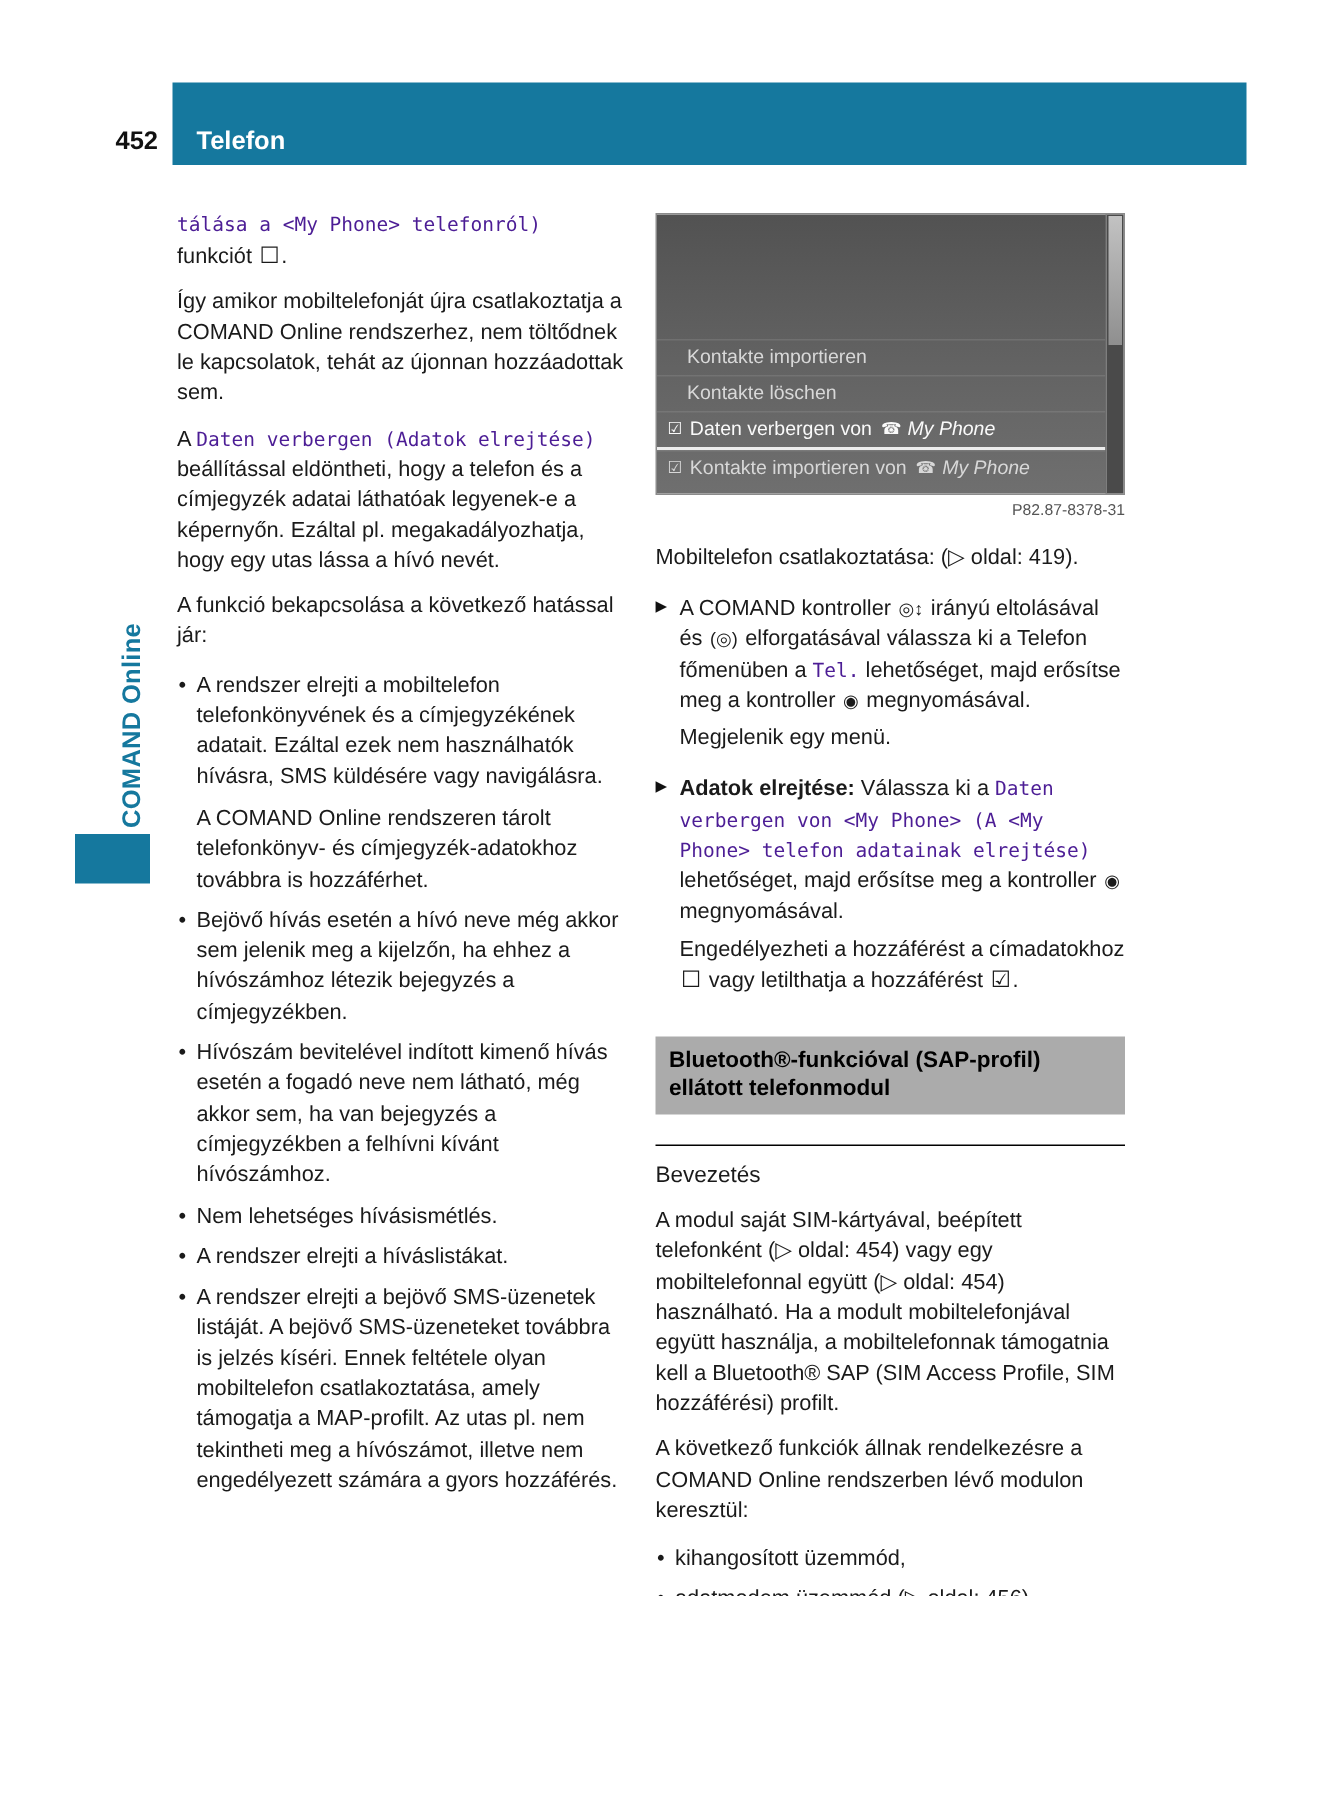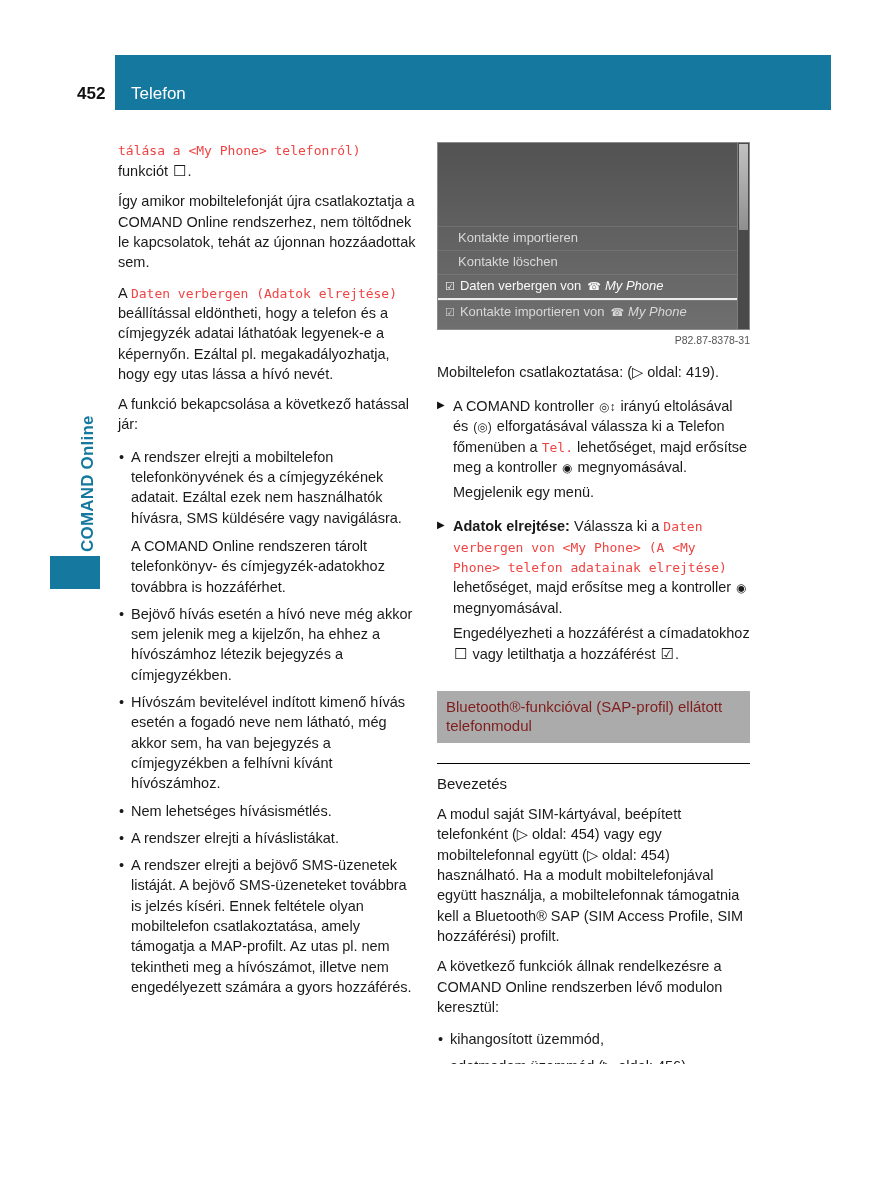--- a/index.html
+++ b/index.html
@@ -2,34 +2,34 @@
 <html><head>
 <meta charset="utf-8">
 <style>
   html,body{margin:0;padding:0;}
   .page{position:relative;width:884px;height:1064px;background:#ffffff;overflow:hidden;
         font-family:"Liberation Sans",sans-serif;color:#1a1a1a;}
 
   
   .band{position:absolute;left:115px;top:55px;width:716px;height:55px;background:#15789E;}
   .pagenum{position:absolute;left:77px;top:84px;font-size:17px;font-weight:bold;color:#111;}
-  .chapter{position:absolute;left:131px;top:84px;font-size:17px;font-weight:normal;color:#ffffff;}
+  .chapter{position:absolute;left:131px;top:84px;font-size:17px;font-weight:bold;color:#ffffff;}
 
   
   .side-label{position:absolute;left:78px;top:552px;width:196px;transform:rotate(-90deg);
               transform-origin:0 0;color:#15789E;font-weight:bold;font-size:17px;letter-spacing:.2px;}
   .side-tab{position:absolute;left:50px;top:556px;width:50px;height:33px;background:#15789E;}
 
   
   .col-left{position:absolute;left:118px;top:142px;width:302px;font-size:14.5px;line-height:1.4;}
   .col-right{position:absolute;left:437px;top:142px;width:313px;font-size:14.5px;line-height:1.4;}
 
   .para{margin:10px 0 0;}
   .mono{font-family:"DejaVu Sans Mono",monospace;font-size:13px;}
-  .accent{color:#ef4444;}
+  .accent{color:#4c1d95;}
   .heading{font-size:15px;font-weight:bold;margin:24px 0 0;line-height:1.32;}
   .subheading{font-size:15px;font-weight:normal;margin:20px 0 0;}
   .ruled{border-top:1px solid #000;padding-top:9px;}
   .boxglyph{font-size:15px;padding:0 1px;}
   .ctrl{font-size:12px;padding:0 1px;}
 
   ul.bullets{margin:12px 0 0;padding:0;list-style:none;}
   .bullets li{position:relative;padding-left:13px;margin-top:7px;}
   .bullets li::before{content:"•";position:absolute;left:1px;top:0;}
   .extra{margin:8px 0 0;}
@@ -50,22 +50,22 @@
   .mrow.selected{color:#fafafa;border-bottom:2px solid #ececec;}
   .mcheck{font-size:11px;margin-right:5px;}
   .mphone{font-size:11px;margin:0 4px 0 6px;}
   .mdevice{font-style:italic;}
   .sb{position:absolute;top:0;right:0;bottom:0;width:11px;background:#4a4a4a;border-left:1px solid #7e7e7e;}
   .sb-thumb{position:absolute;top:1px;left:1px;width:9px;height:46%;
             background:linear-gradient(180deg,#c2c2c2,#8f8f8f);}
   .caption{text-align:right;font-size:10.5px;color:#555;margin-top:3px;}
   .connect{margin-top:14px;}
 
-  .graybox{margin-top:26px;background:#ababab;color:#7f1d1d;padding:6px 9px 7px;
-           font-weight:normal;font-size:15px;line-height:1.32;}
+  .graybox{margin-top:26px;background:#ababab;color:#000000;padding:6px 9px 7px;
+           font-weight:bold;font-size:15px;line-height:1.32;}
 
   
   .corner-bl{position:absolute;left:0;top:1144px;width:56px;height:56px;background:#101010;}
   .corner-br{position:absolute;left:828px;top:1134px;width:56px;height:66px;background:#101010;}
 </style>
 </head>
 <body>
 
 <div class="page">
 

